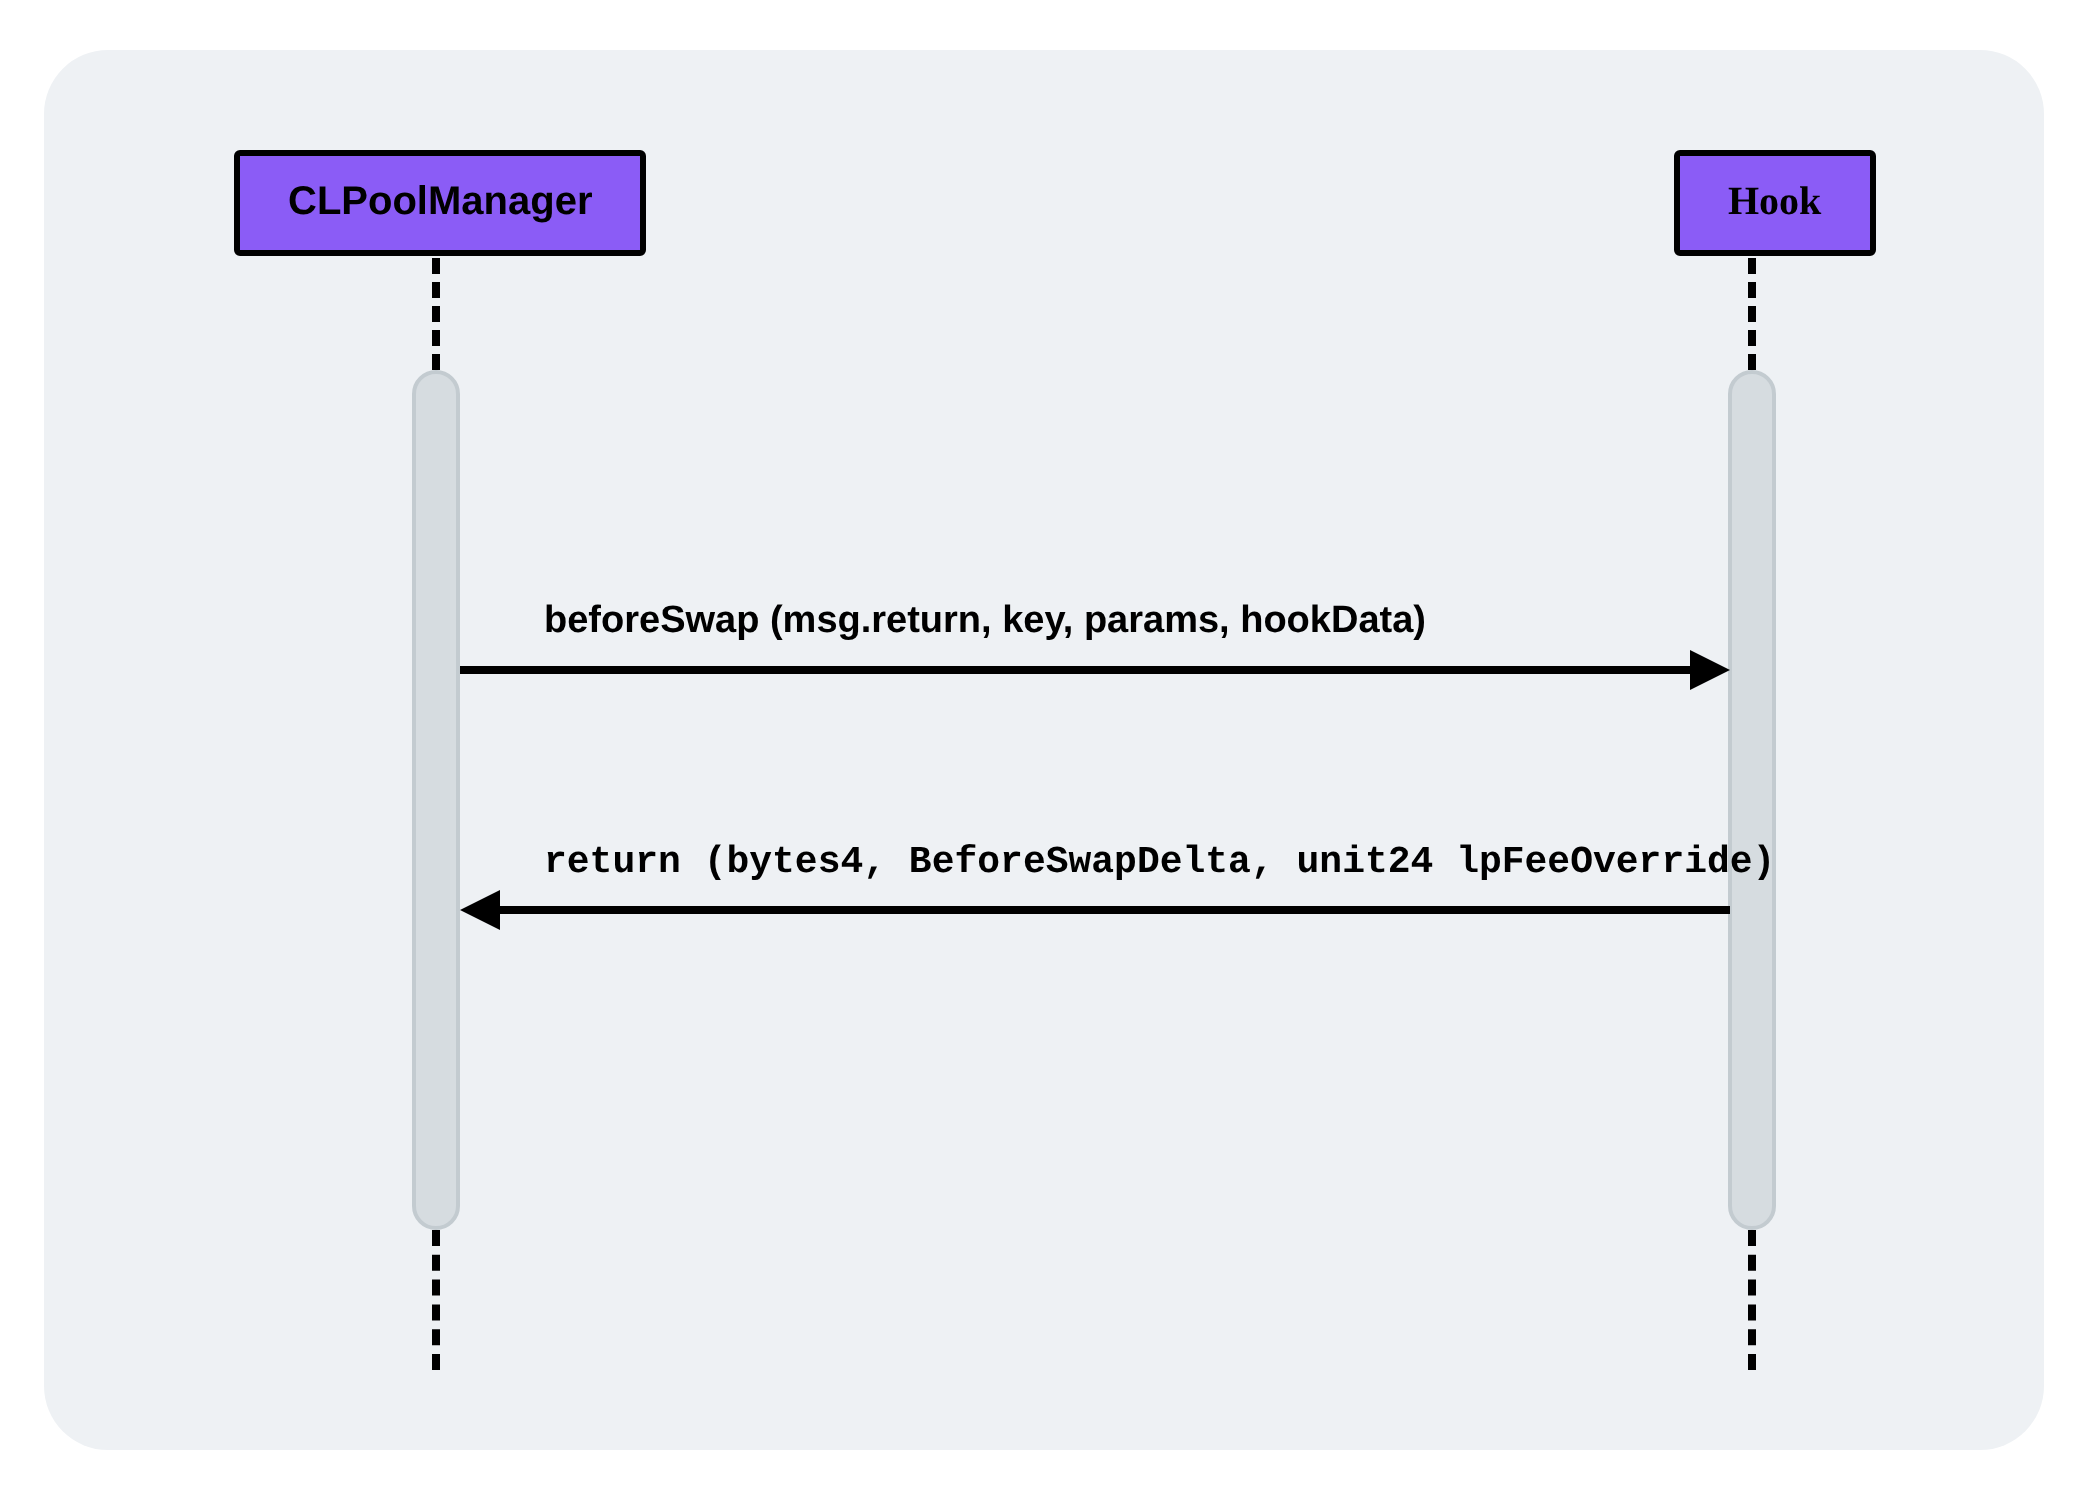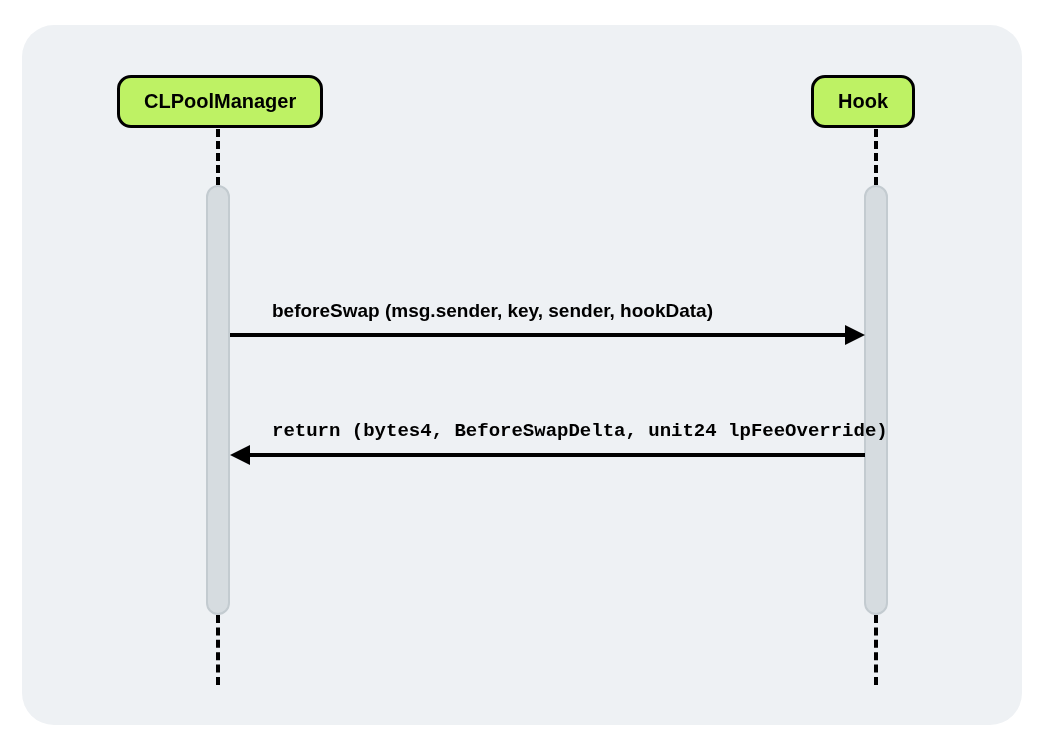--- a/index.html
+++ b/index.html
@@ -14,23 +14,23 @@
   }
   .canvas {
     position: relative;
     width: 1000px;
     height: 700px;
     background: #eef1f4;
     border-radius: 32px;
   }
   .participant {
     position: absolute;
-    background: #bef264;
+    background: #8b5cf6;
     border: 3px solid #000000;
-    border-radius: 14px;
+    border-radius: 3px;
     padding: 12px 24px;
     font-weight: 800;
     font-size: 20px;
     color: #000000;
     text-align: center;
     white-space: nowrap;
   }
   .dashed-line {
     position: absolute;
     width: 0;
@@ -70,35 +70,35 @@
     white-space: nowrap;
   }
 </style>
 </head>
 <body>
 
 <div class="canvas">
 
   <div class="participant" style="left:95px; top:50px;">CLPoolManager</div>
 
-  <div class="participant" style="left:789px; top:50px;">Hook</div>
+  <div class="participant" style="left:815px; top:50px;font-family:Liberation Serif, serif;">Hook</div>
 
   <div class="dashed-line" style="left:194px; top:104px; height:56px;"></div>
 
   <div class="activation" style="left:184px; top:160px; height:430px;"></div>
 
   <div class="dashed-line" style="left:194px; top:590px; height:70px;"></div>
 
   <div class="dashed-line" style="left:852px; top:104px; height:56px;"></div>
 
   <div class="activation" style="left:842px; top:160px; height:430px;"></div>
 
   <div class="dashed-line" style="left:852px; top:590px; height:70px;"></div>
 
-  <div class="msg-label" style="left:250px; top:275px;">beforeSwap (msg.sender, key, sender, hookData)</div>
+  <div class="msg-label" style="left:250px; top:275px;">beforeSwap (msg.return, key, params, hookData)</div>
   <div class="arrow-line" style="left:208px; top:308px; width:615px;"></div>
   <div class="arrow-head-right" style="left:823px; top:300px;"></div>
 
   <div class="msg-label" style="left:250px; top:395px;font-family:Liberation Mono, monospace;">return (bytes4, BeforeSwapDelta, unit24 lpFeeOverride)</div>
   <div class="arrow-line" style="left:228px; top:428px; width:615px;"></div>
   <div class="arrow-head-left" style="left:208px; top:420px;"></div>
 
 </div>
 
 </body></html>

